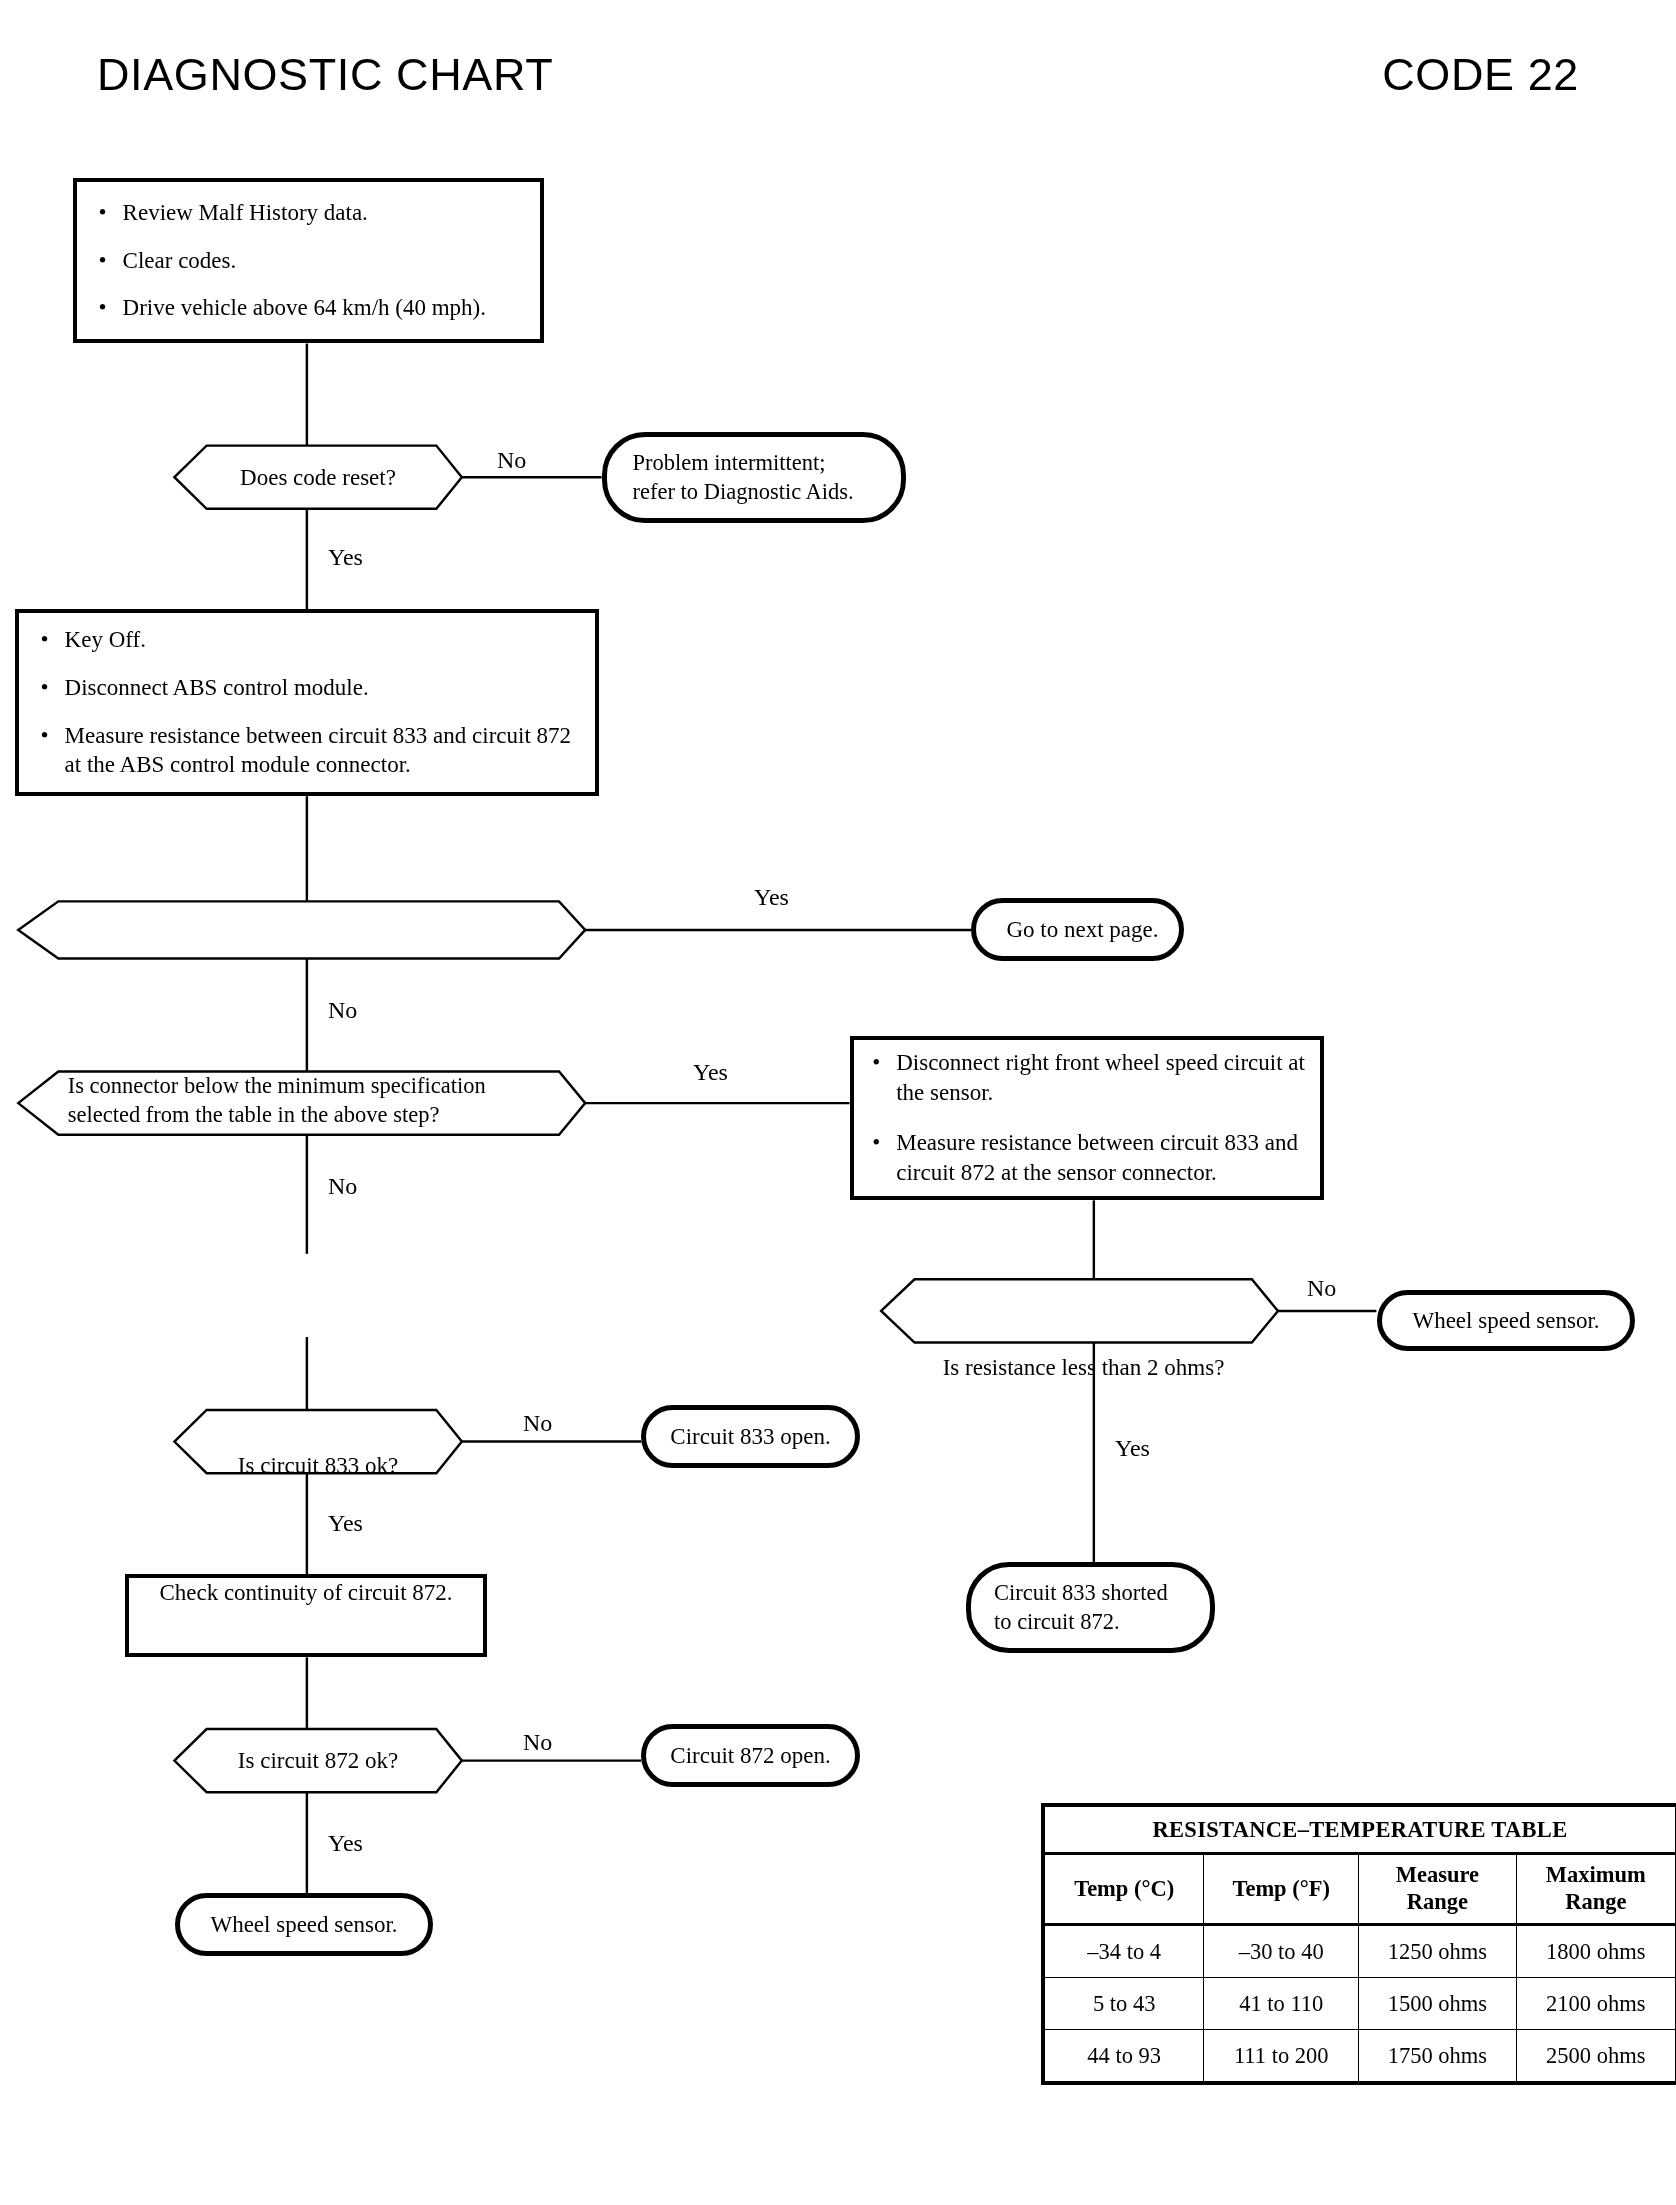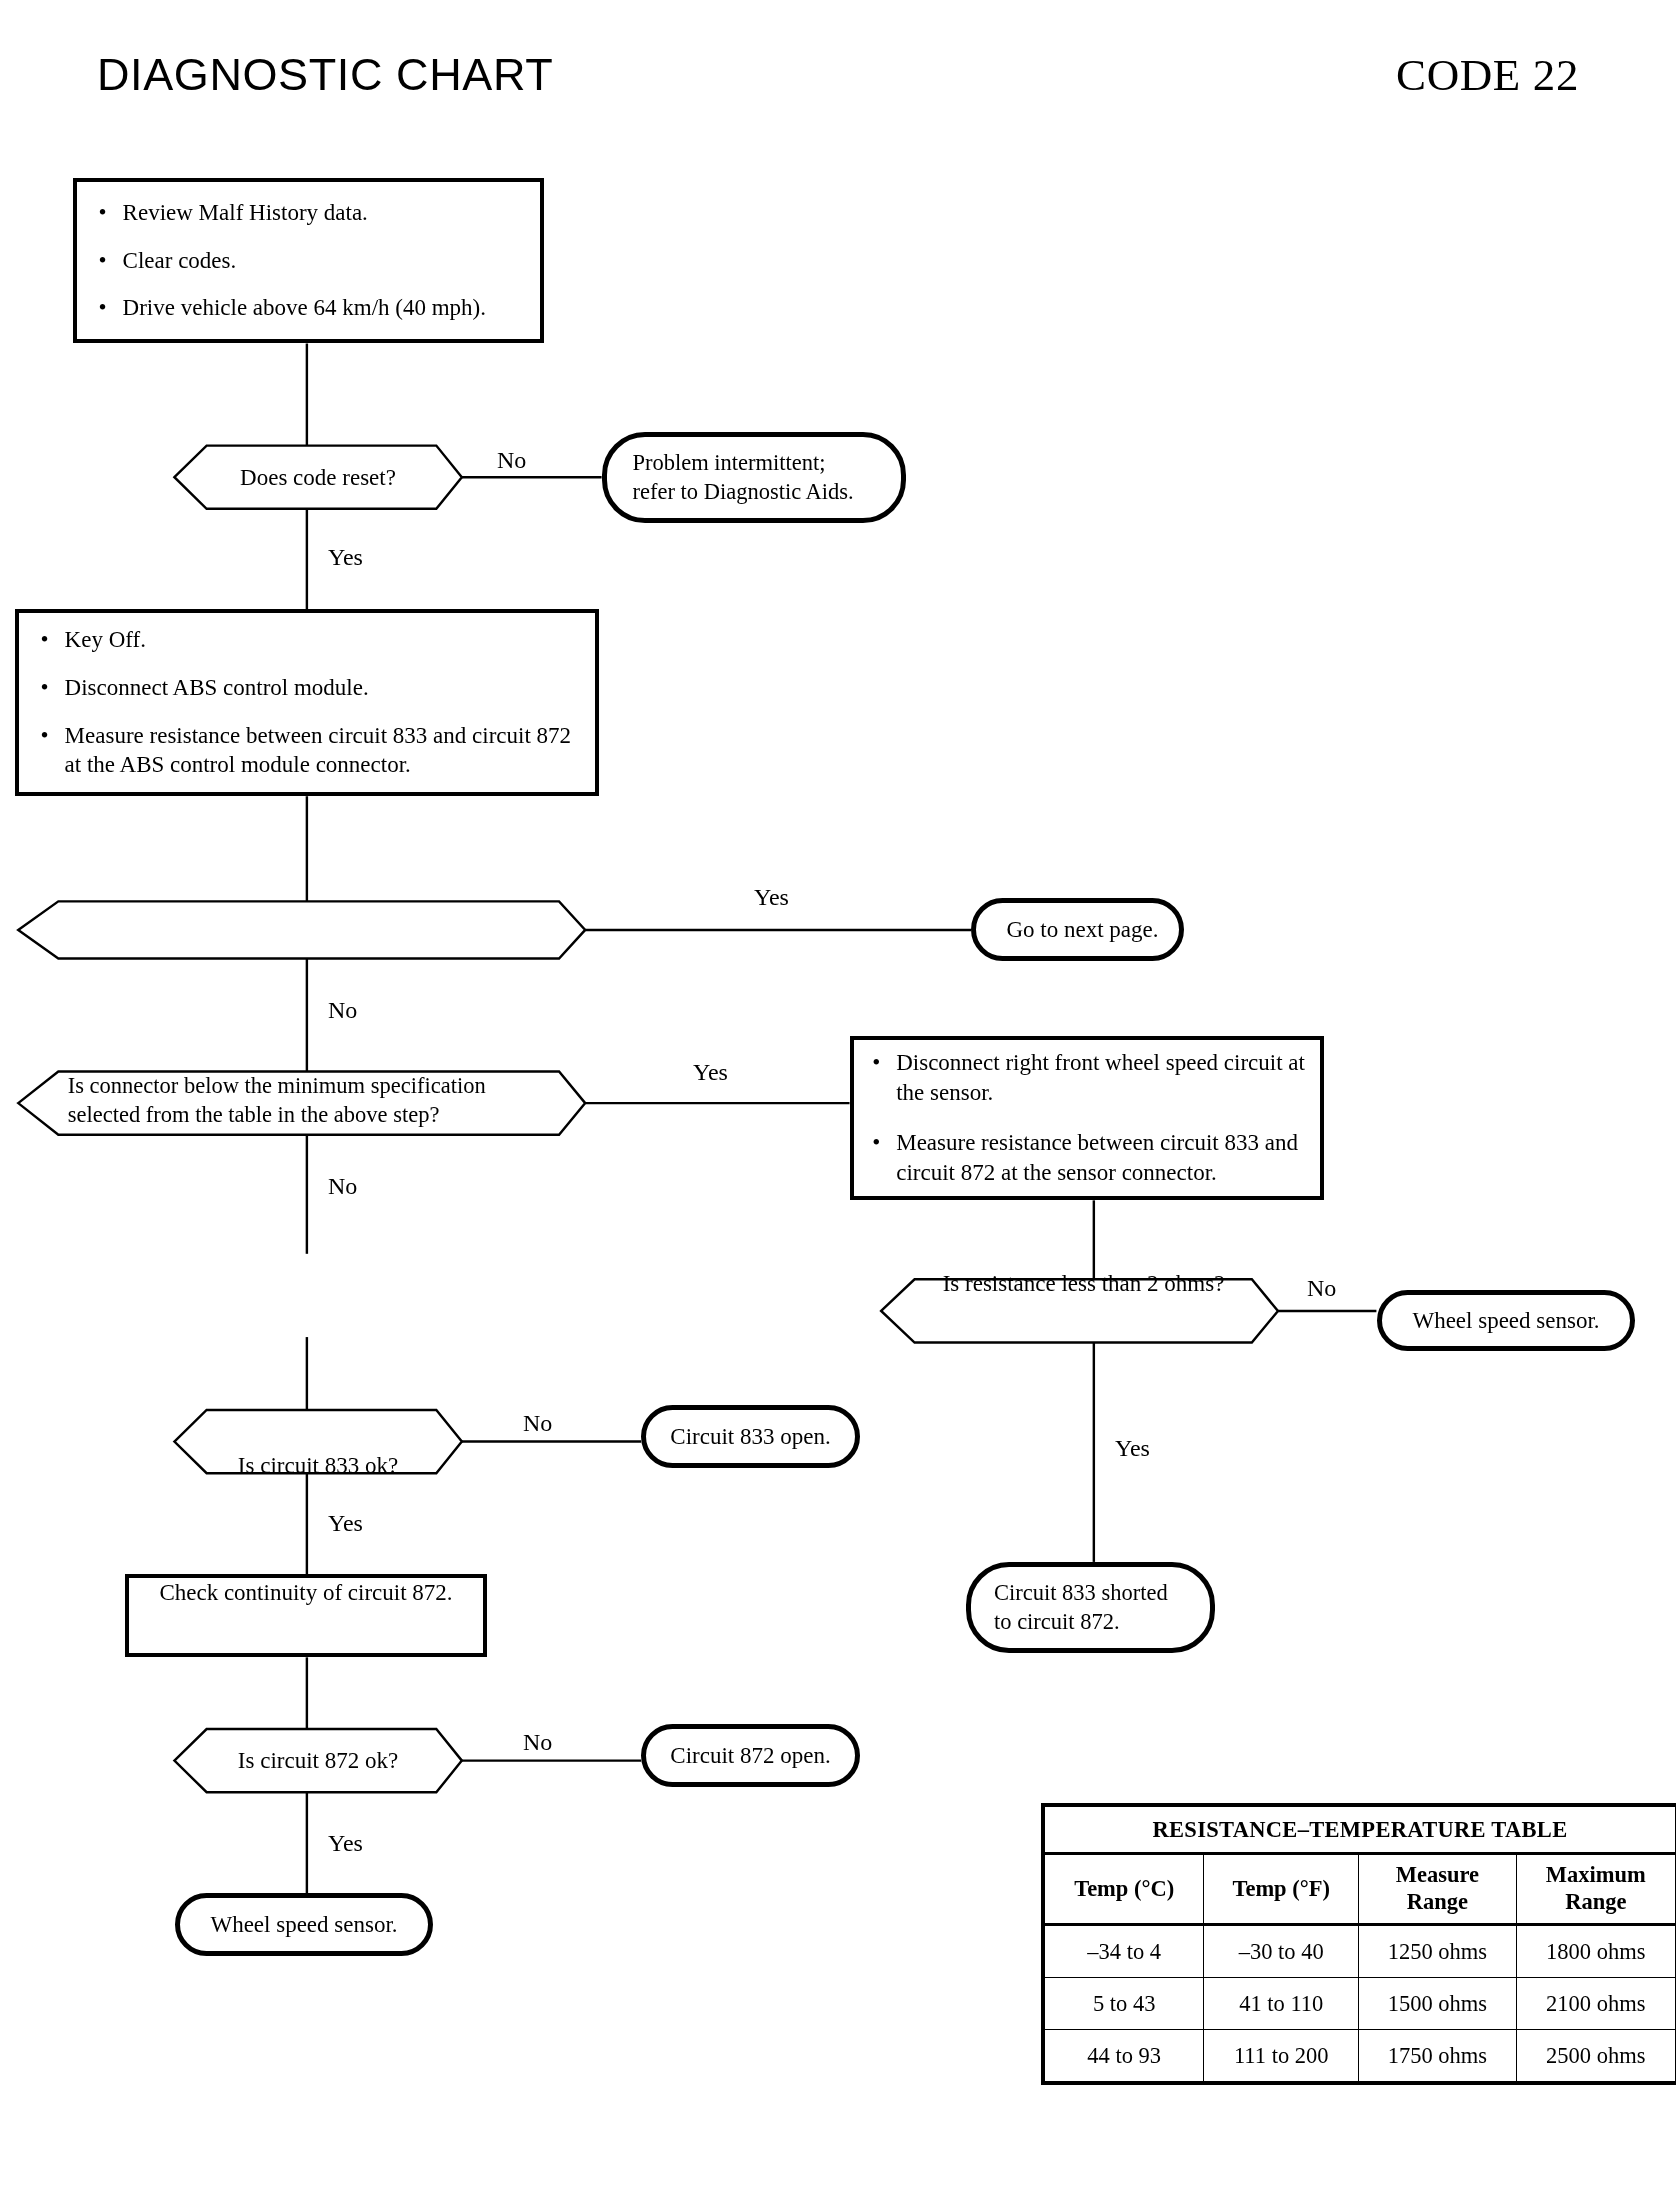--- a/index.html
+++ b/index.html
@@ -24,21 +24,21 @@
     font-size: 45px;
     font-weight: 400;
     letter-spacing: 0.6px;
     color: #000;
     white-space: nowrap;
   }
   .hdr-code {
     position: absolute;
     right: 97px;
     top: 49px;
-    font-family: Liberation Serif, serif;
+    font-family: Liberation Sans, sans-serif;
     font-size: 45px;
     font-weight: 400;
     letter-spacing: 0.6px;
     color: #000;
     white-space: nowrap;
   }
   
   .node {
     position: absolute;
     box-sizing: border-box;
@@ -255,21 +255,21 @@
       <span class="bullet-dot">•</span>
       <span class="bullet-txt">Disconnect right front wheel speed circuit at the sensor.</span>
     </div>
     <div class="bullet-row" style="margin-top:20.7px;">
       <span class="bullet-dot">•</span>
       <span class="bullet-txt">Measure resistance between circuit 833 and circuit 872 at the sensor connector.</span>
     </div>
   </div>
 
 
-  <div class="hex-text txt" style="left:915px; top:1252px; width:337px; height:63px;">
+  <div class="hex-text txt" style="left:915px; top:1336px; width:337px; height:63px;">
     <span>Is resistance less than 2 ohms?</span>
   </div>
   <div class="edge-label" style="left:1307px; top:1275px;">No</div>
   <div class="edge-label" style="left:1115px; top:1435px;">Yes</div>
 
   <div class="node term" style="left:1377px; top:1290px; width:258px; height:61px; justify-content:center;">
     <span class="txt">Wheel speed sensor.</span>
   </div>
 
   <div class="hex-text txt" style="left:174px; top:1410px; width:288px; height:63px;margin-top:24px;">

